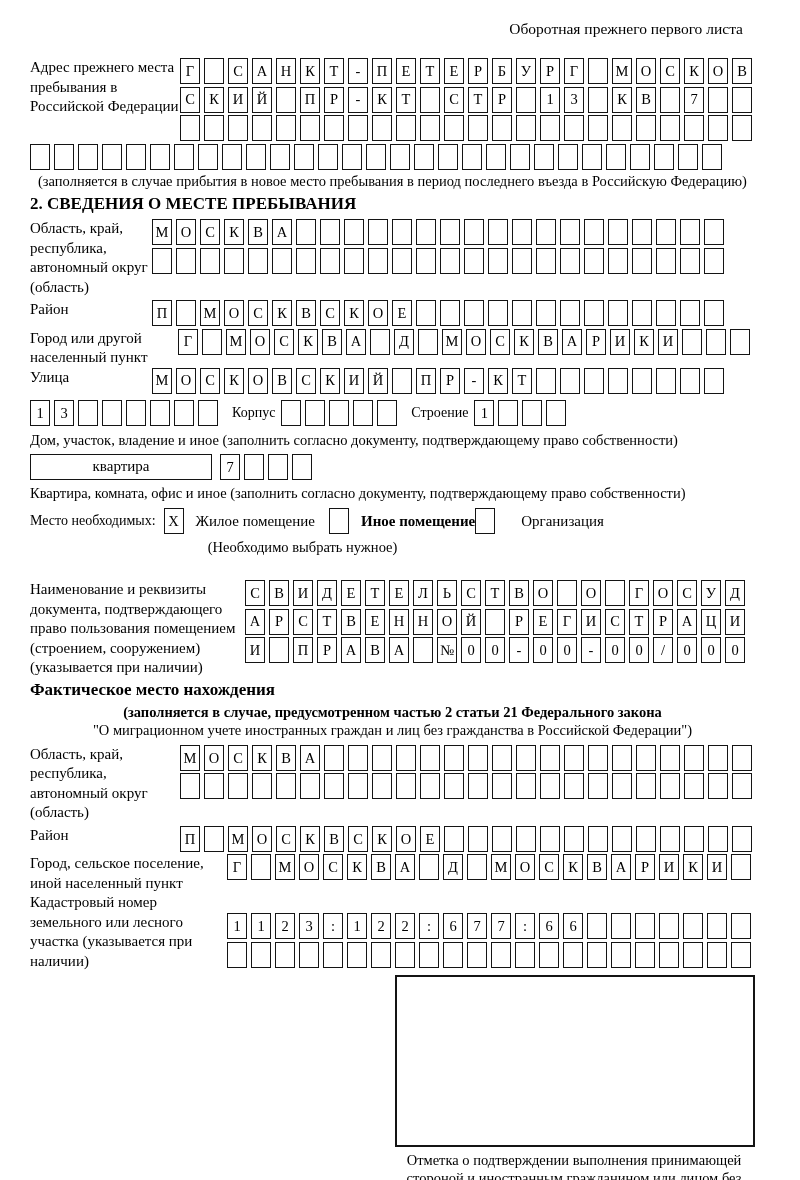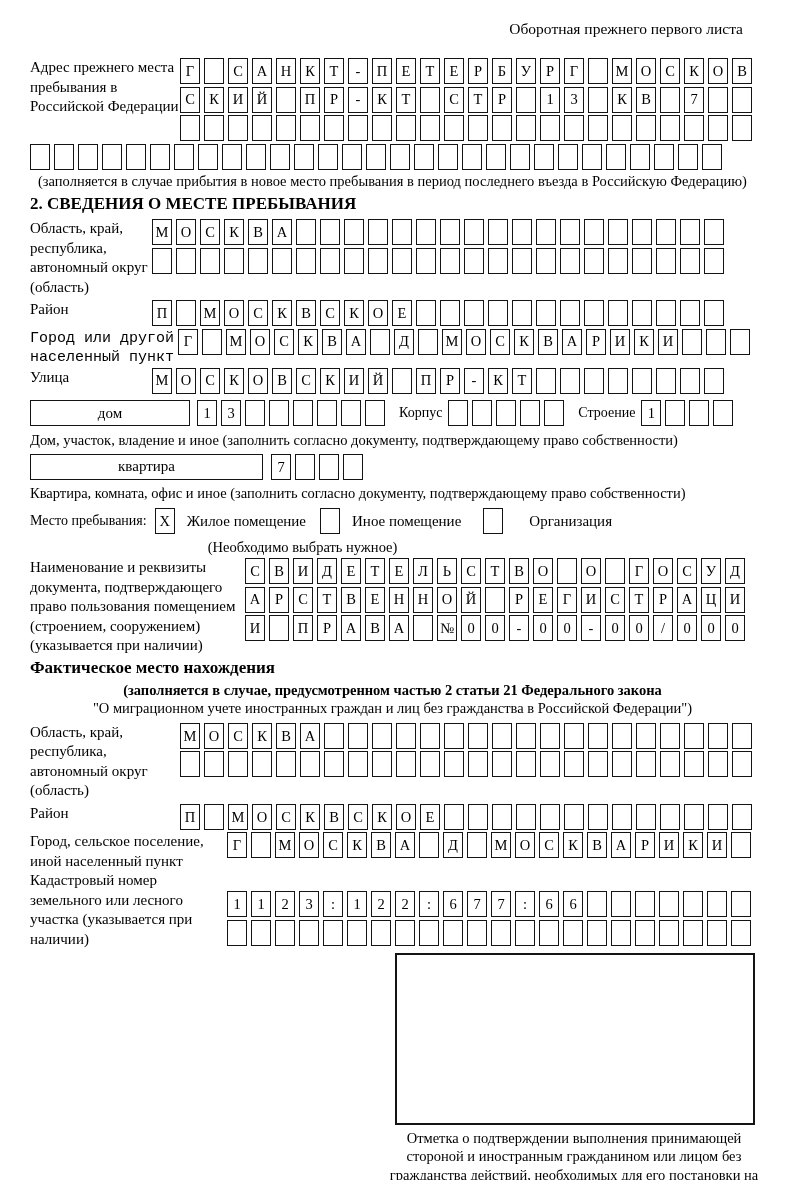--- a/index.html
+++ b/index.html
@@ -8,32 +8,32 @@
   .sheet{box-sizing:border-box;width:800px;height:1180px;padding:20px 45px 0 30px;}
   .header-note{text-align:right;font-size:15.5px;padding-right:12px;}
   
   .boxrow{display:flex;margin-bottom:2.5px;}
   .cb{box-sizing:border-box;flex:0 0 auto;width:20px;height:26px;margin-right:4px;
       border:1.7px solid #141414;display:flex;align-items:center;justify-content:center;
       font-size:14.5px;line-height:1;background:#fff;}
   
   .frow{display:flex;align-items:flex-start;}
   .flabel{font-size:15px;line-height:1.3;flex:0 0 auto;}
-  .w150{width:150px;} .w122{width:122px;} .w148{width:148px;font-family:Liberation Mono, monospace;}
+  .w150{width:150px;} .w122{width:122px;} .w148{width:148px;}
   .w215{width:215px;} .w197{width:197px;}
   .rows{flex:1 1 auto;}
   .caption{font-size:14.5px;line-height:1.25;}
   .caption.center{text-align:center;}
   .title{font-size:17px;font-weight:bold;text-align:left;}
   
   .inline-row{display:flex;align-items:flex-start;}
   .widebox{box-sizing:border-box;height:26px;border:1.7px solid #141414;
            display:flex;align-items:center;justify-content:center;font-size:15px;}
   .wb-dom{width:160px;margin-right:7px;}
-  .wb-kv{width:233px;margin-right:8px;}
+  .wb-kv{width:182px;margin-right:8px;}
   .il-label{font-size:14px;line-height:26px;}
   
   .mesto{display:flex;align-items:flex-start;font-size:15px;}
   .opt{display:flex;align-items:flex-start;}
   .opt .optlabel{margin-left:8px;line-height:26px;}
   
   .markbox{box-sizing:border-box;margin-left:365px;width:360px;height:172px;
            border:2px solid #141414;}
   .markcaption{margin-left:348px;width:392px;text-align:center;font-size:14.5px;line-height:1.25;margin-top:4px;}
 </style>
@@ -304,21 +304,20 @@
         <span class="cb"></span>
         <span class="cb"></span>
         <span class="cb"></span>
         <span class="cb"></span>
         <span class="cb"></span>
         <span class="cb"></span>
       </div>
   </div>
 
   <div class="inline-row" style="margin-top:4px;">
-    <div class="widebox wb-dom">дом</div>
     <div class="boxrow">
         <span class="cb">1</span>
         <span class="cb">3</span>
         <span class="cb"></span>
         <span class="cb"></span>
         <span class="cb"></span>
         <span class="cb"></span>
         <span class="cb"></span>
         <span class="cb"></span>
       </div>
@@ -345,43 +344,43 @@
     <div class="boxrow">
         <span class="cb">7</span>
         <span class="cb"></span>
         <span class="cb"></span>
         <span class="cb"></span>
       </div>
   </div>
   <div class="caption" style="margin-top:2px;">Квартира, комната, офис и иное (заполнить согласно документу, подтверждающему право собственности)</div>
 
   <div class="mesto" style="margin-top:6px;">
-    <div class="il-label">Место пребывания:</div>
+    <div class="il-label">Место необходимых:</div>
     <div class="opt" style="margin-left:8px;">
       <div class="boxrow">
           <span class="cb">X</span>
         </div>
       <span class="optlabel">Жилое помещение</span>
     </div>
-    <div class="opt" style="margin-left:14px;">
+    <div class="opt" style="margin-left:14px;font-weight:bold;">
       <div class="boxrow">
           <span class="cb"></span>
         </div>
       <span class="optlabel">Иное помещение</span>
     </div>
-    <div class="opt" style="margin-left:22px;">
+    <div class="opt" style="">
       <div class="boxrow">
           <span class="cb"></span>
         </div>
       <span class="optlabel" style="margin-left:22px;">Организация</span>
     </div>
   </div>
   <div class="caption center" style="margin-top:1px;margin-right:180px;">(Необходимо выбрать нужное)</div>
 
-  <div class="frow" style="margin-top:2px;">
+  <div class="frow" style="margin-top:24px;">
     <div class="flabel w215">Наименование и реквизиты документа, подтверждающего право пользования помещением (строением, сооружением) (указывается при наличии)</div>
     <div class="rows">
       <div class="boxrow">
           <span class="cb">С</span>
           <span class="cb">В</span>
           <span class="cb">И</span>
           <span class="cb">Д</span>
           <span class="cb">Е</span>
           <span class="cb">Т</span>
           <span class="cb">Е</span>

